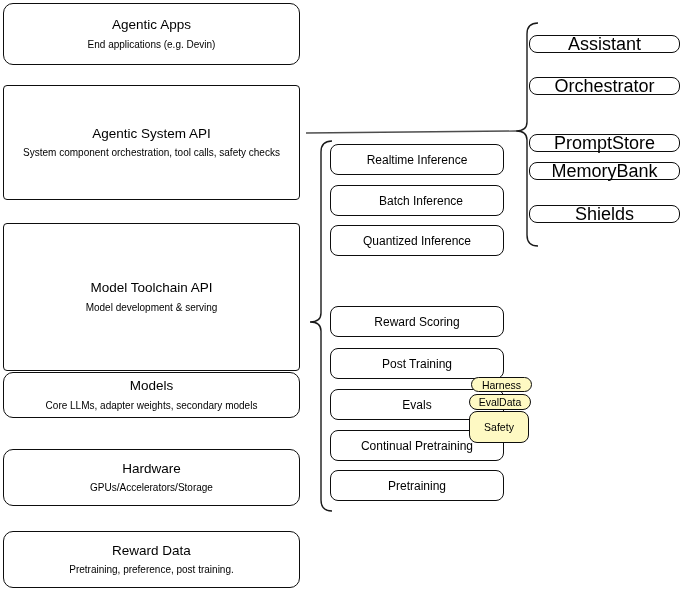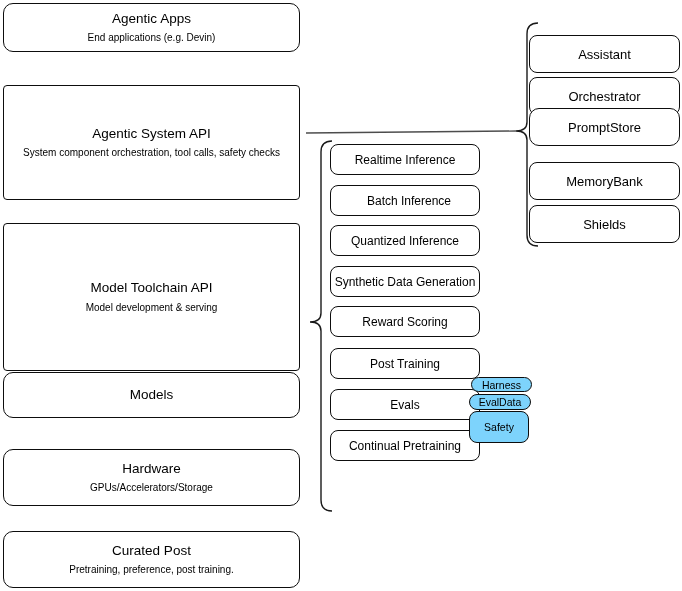--- a/index.html
+++ b/index.html
@@ -28,89 +28,90 @@
     align-items: center;
     justify-content: center;
     text-align: center;
   }
   
   .stack-box { left: 3px; width: 297px; border-radius: 10px; }
   .stack-box.big { border-radius: 4px; }
   .stack-box .title { font-size: 13.5px; line-height: 1.1; }
   .stack-box .subtitle { font-size: 10px; line-height: 1.1; margin-top: 6px; }
   
-  .mid-box { left: 330px; width: 150px; height: 31px; border-radius: 8px; font-size: 12px; }
+  .mid-box { left: 330px; width: 174px; height: 31px; border-radius: 8px; font-size: 12px; }
   
-  .right-box { left: 529px; width: 151px; height: 38px; border-radius: 8px; font-size: 13px; }
+  .right-box { left: 529px; width: 151px; height: 18px; border-radius: 8px; font-size: 18px; }
   
   .pill {
     position: absolute;
     box-sizing: border-box;
-    background: #7dd3fc;
+    background: #fef9c3;
     border: 1.3px solid #0d0d0d;
     border-radius: 8px;
     display: flex;
     align-items: center;
     justify-content: center;
     font-size: 10.5px;
     z-index: 5;
   }
 </style>
 </head>
 <body>
 
 <div id="canvas">
 
   <svg id="connectors" viewBox="0 0 682 591">
     <path d="M 306,133 L 516,131" fill="none" stroke="#4d4d4d" stroke-width="1.4"></path>
     <path d="M 332,141 Q 321,141 321,152 L 321,313 Q 321,322 310,322 Q 321,322 321,331 L 321,500 Q 321,511 332,511" fill="none" stroke="#1a1a1a" stroke-width="1.4"></path>
     <path d="M 538,23 Q 527,23 527,34 L 527,122 Q 527,131 516,131 Q 527,131 527,140 L 527,235 Q 527,246 538,246" fill="none" stroke="#1a1a1a" stroke-width="1.4"></path>
   </svg>
 
-  <div class="box stack-box" style="top:3px; height:49px;">
+  <div class="box stack-box" style="top:3px; height:62px;">
     <div class="title">Agentic Apps</div>
     <div class="subtitle">End applications (e.g. Devin)</div>
   </div>
 
   <div class="box stack-box big" style="top:85px; height:115px;">
     <div class="title">Agentic System API</div>
     <div class="subtitle">System component orchestration, tool calls, safety checks</div>
   </div>
 
   <div class="box stack-box big" style="top:223px; height:148px;">
     <div class="title">Model Toolchain API</div>
     <div class="subtitle">Model development &amp; serving</div>
   </div>
 
   <div class="box stack-box" style="top:372px; height:46px;">
     <div class="title">Models</div>
+    <div class="subtitle">Core LLMs, adapter weights, secondary models</div>
   </div>
 
   <div class="box stack-box" style="top:449px; height:57px;">
     <div class="title">Hardware</div>
     <div class="subtitle">GPUs/Accelerators/Storage</div>
   </div>
 
   <div class="box stack-box" style="top:531px; height:57px;">
-    <div class="title">Curated Post</div>
+    <div class="title">Reward Data</div>
     <div class="subtitle">Pretraining, preference, post training.</div>
   </div>
 
   <div class="box mid-box" style="top:144px;">Realtime Inference</div>
   <div class="box mid-box" style="top:185px;padding-left:8px;">Batch Inference</div>
   <div class="box mid-box" style="top:225px;">Quantized Inference</div>
-  <div class="box mid-box" style="top:266px;">Synthetic Data Generation</div>
   <div class="box mid-box" style="top:306px;">Reward Scoring</div>
   <div class="box mid-box" style="top:348px;">Post Training</div>
   <div class="box mid-box" style="top:389px;">Evals</div>
   <div class="box mid-box" style="top:430px;">Continual Pretraining</div>
+  <div class="box mid-box" style="top:470px;">Pretraining</div>
 
   <div class="pill" style="left:471px; top:377px; width:61px; height:15px;">Harness</div>
   <div class="pill" style="left:469px; top:394px; width:62px; height:16px;">EvalData</div>
   <div class="pill" style="left:469px; top:411px; width:60px; height:32px;">Safety</div>
 
   <div class="box right-box" style="top:35px;">Assistant</div>
   <div class="box right-box" style="top:77px;">Orchestrator</div>
-  <div class="box right-box" style="top:108px;border-radius:10px;">PromptStore</div>
+  <div class="box right-box" style="top:134px;">PromptStore</div>
   <div class="box right-box" style="top:162px;">MemoryBank</div>
   <div class="box right-box" style="top:205px;">Shields</div>
 
 </div>
 
 </body></html>

